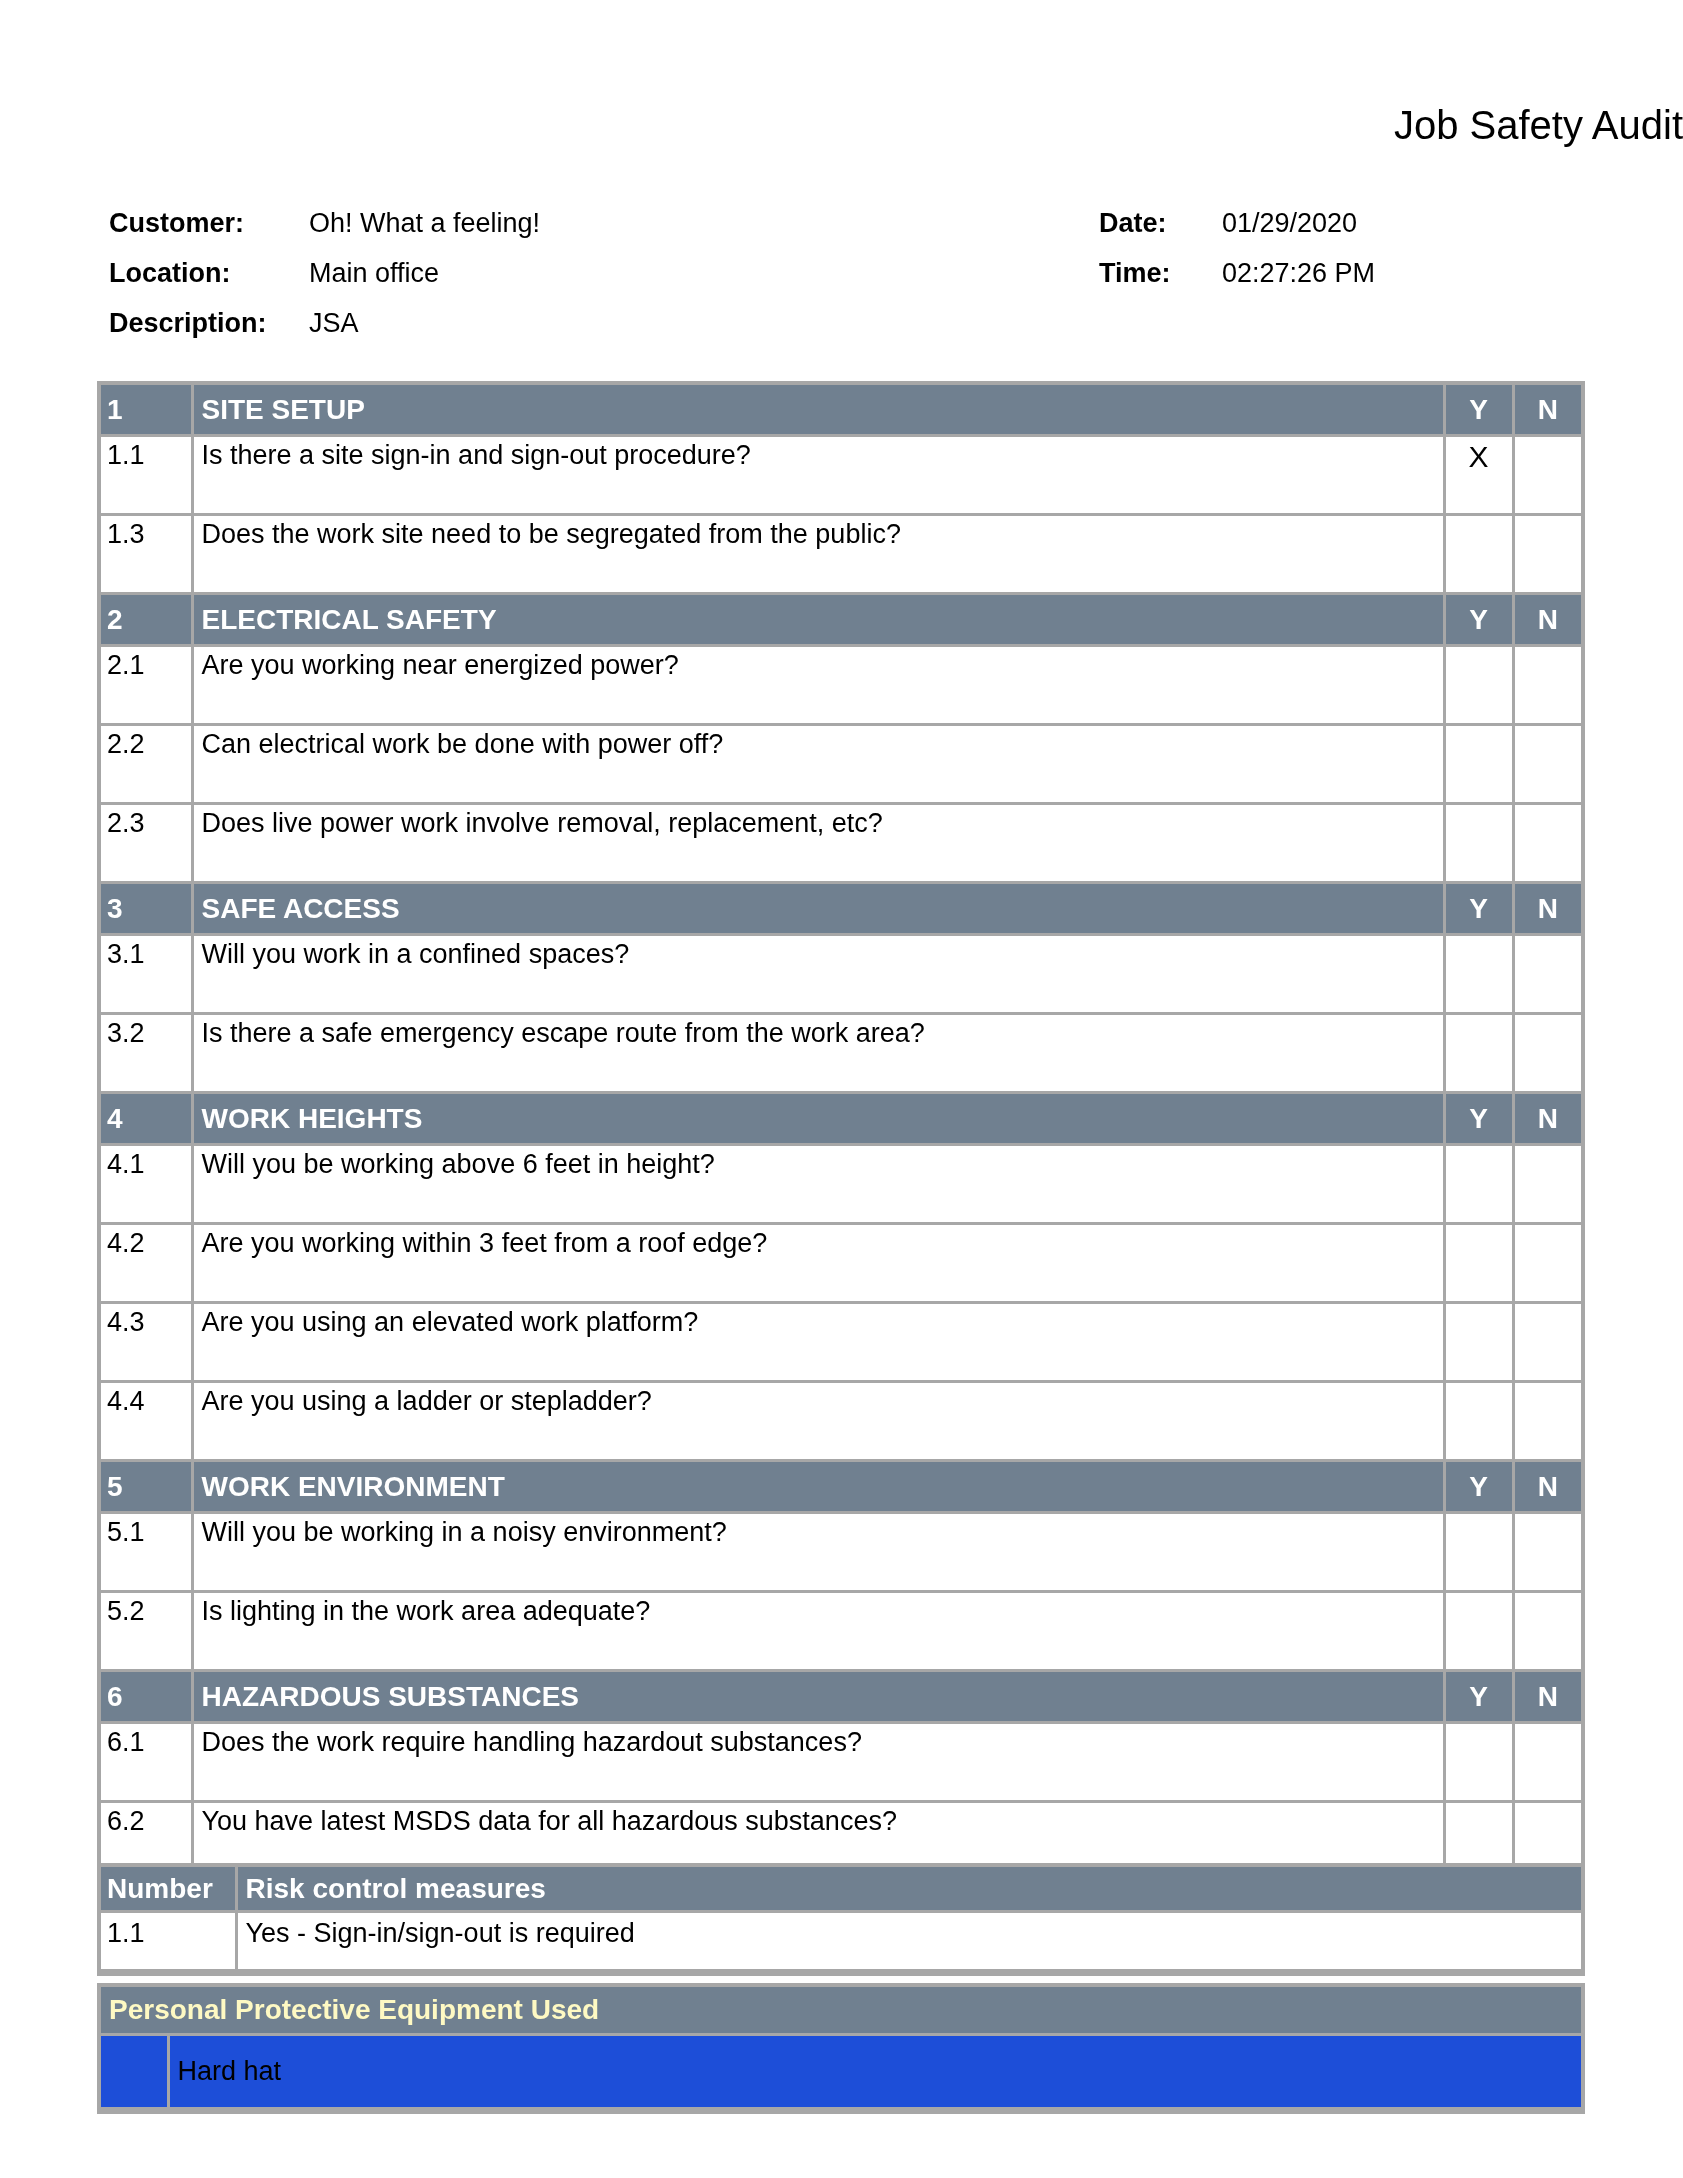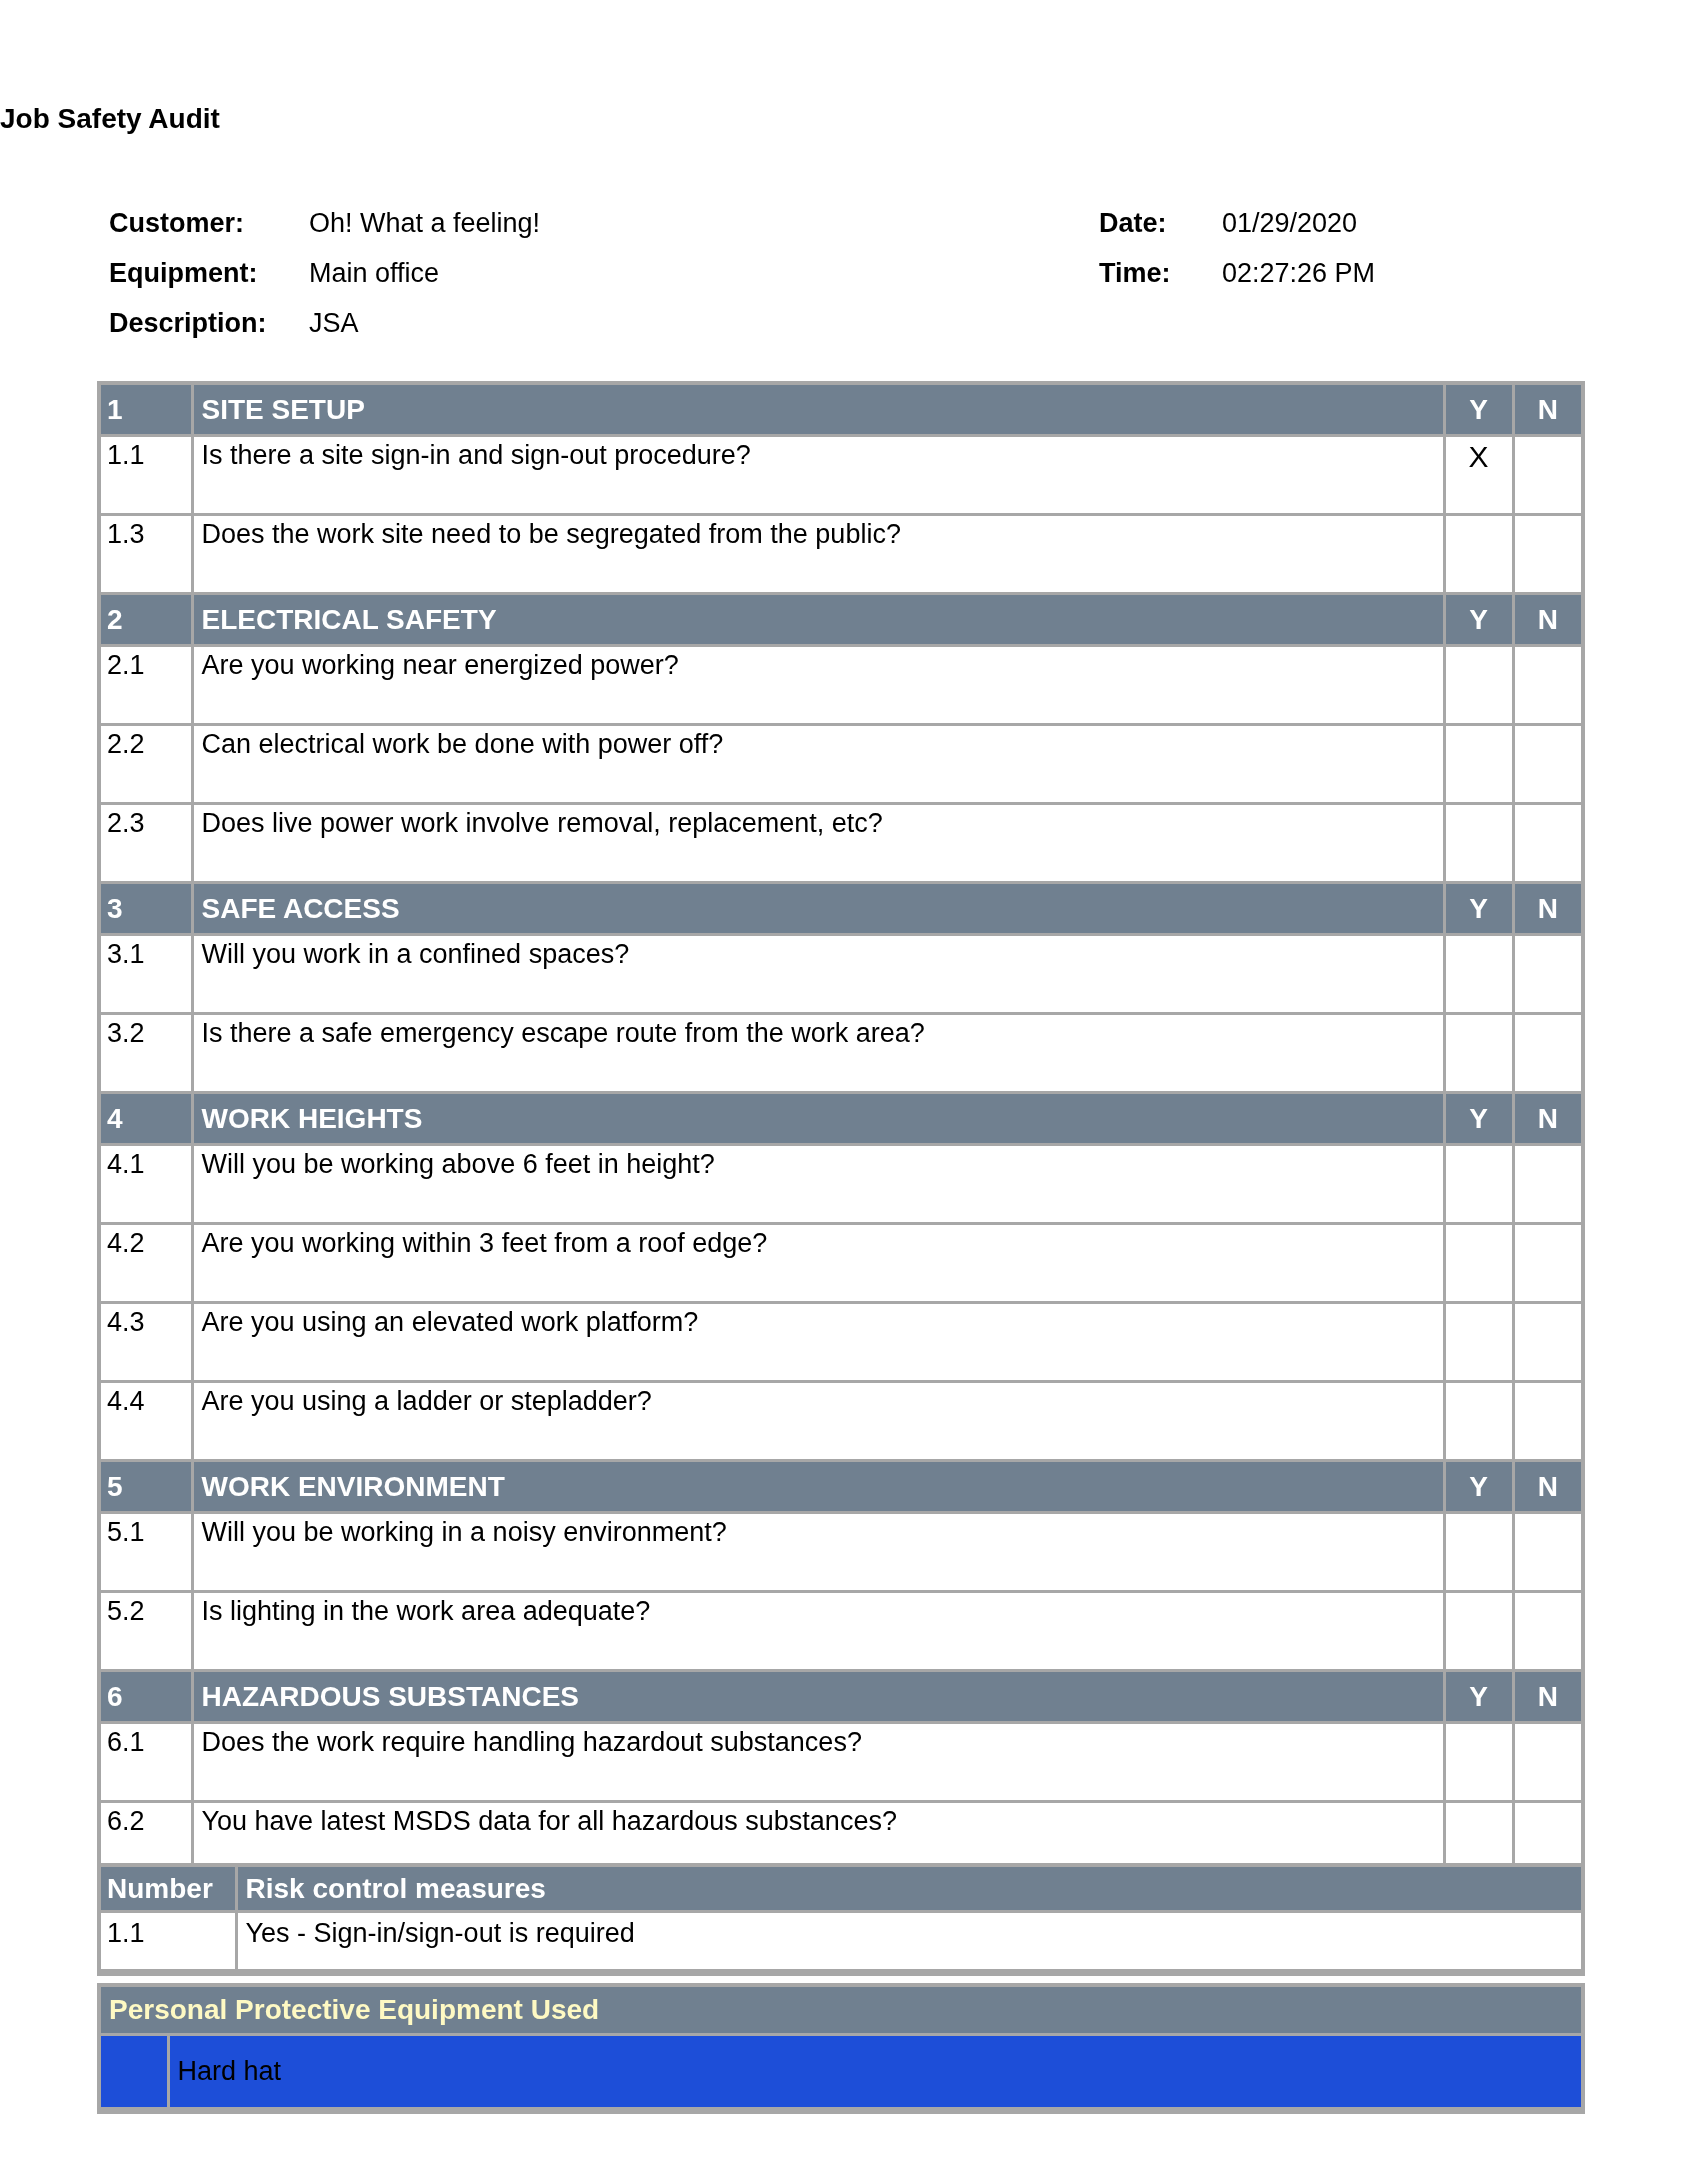--- a/index.html
+++ b/index.html
@@ -3,22 +3,22 @@
 <meta charset="utf-8">
 <style>
   :root{
     --slate:#708090;
     --border:#a7a7a7;
   }
   html,body{margin:0;padding:0;background:#ffffff;}
   body{font-family:"Liberation Sans", sans-serif;color:#000;}
   .page{position:relative;width:1683px;height:2178px;background:#fff;overflow:hidden;}
 
-  .doc-title{position:absolute;top:103px;left:0;width:100%;text-align:left;
-    font-size:28px;font-weight:bold;}
+  .doc-title{position:absolute;top:103px;left:0;width:100%;text-align:right;
+    font-size:40px;font-weight:normal;}
 
   .info-block{position:absolute;top:208px;font-size:27px;}
   .info-left{left:109px;}
   .info-right{left:1099px;}
   .info-row{height:50px;display:flex;align-items:flex-start;}
   .info-label{font-weight:bold;}
   .info-left .info-label{width:200px;}
   .info-right .info-label{width:123px;}
 
   table.doc-table{border-collapse:collapse;table-layout:fixed;
@@ -50,21 +50,21 @@
 <div class="page">
 
   <div class="doc-title">Job Safety Audit</div>
 
   <div class="info-block info-left">
     <div class="info-row">
       <span class="info-label">Customer:</span>
       <span class="info-value">Oh! What a feeling!</span>
     </div>
     <div class="info-row">
-      <span class="info-label">Equipment:</span>
+      <span class="info-label">Location:</span>
       <span class="info-value">Main office</span>
     </div>
     <div class="info-row">
       <span class="info-label">Description:</span>
       <span class="info-value">JSA</span>
     </div>
   </div>
 
   <div class="info-block info-right">
     <div class="info-row">

